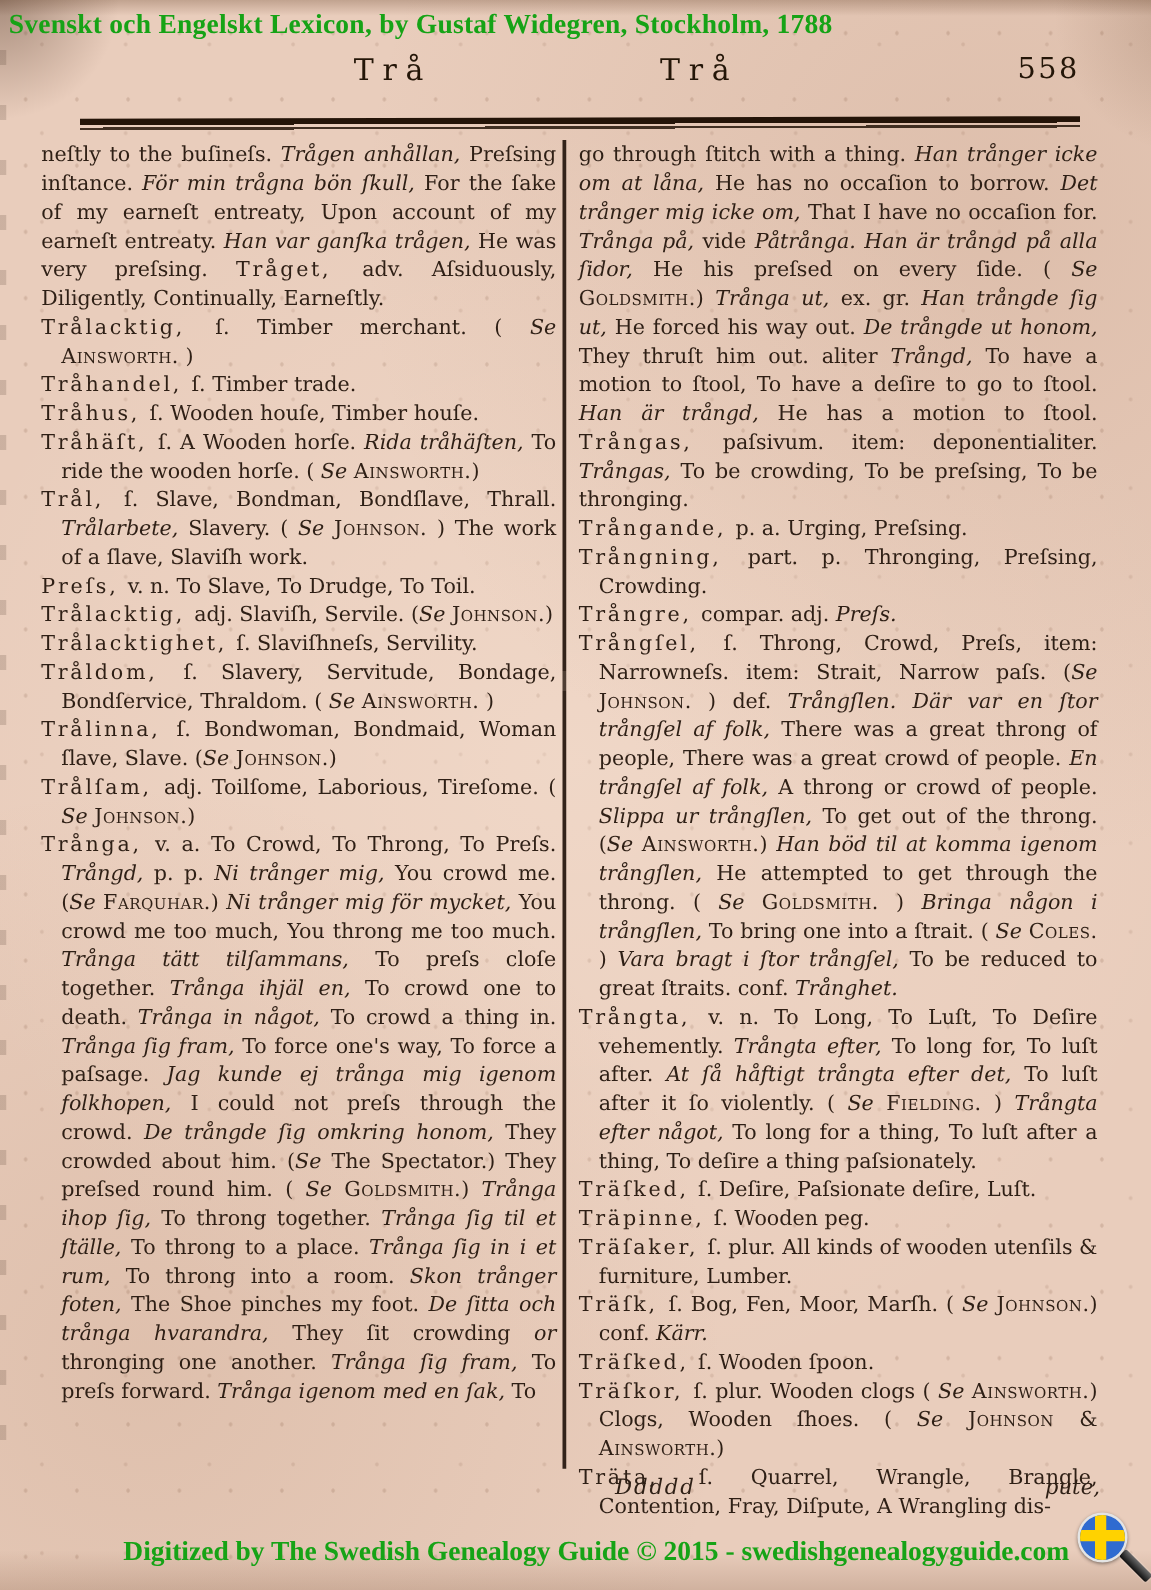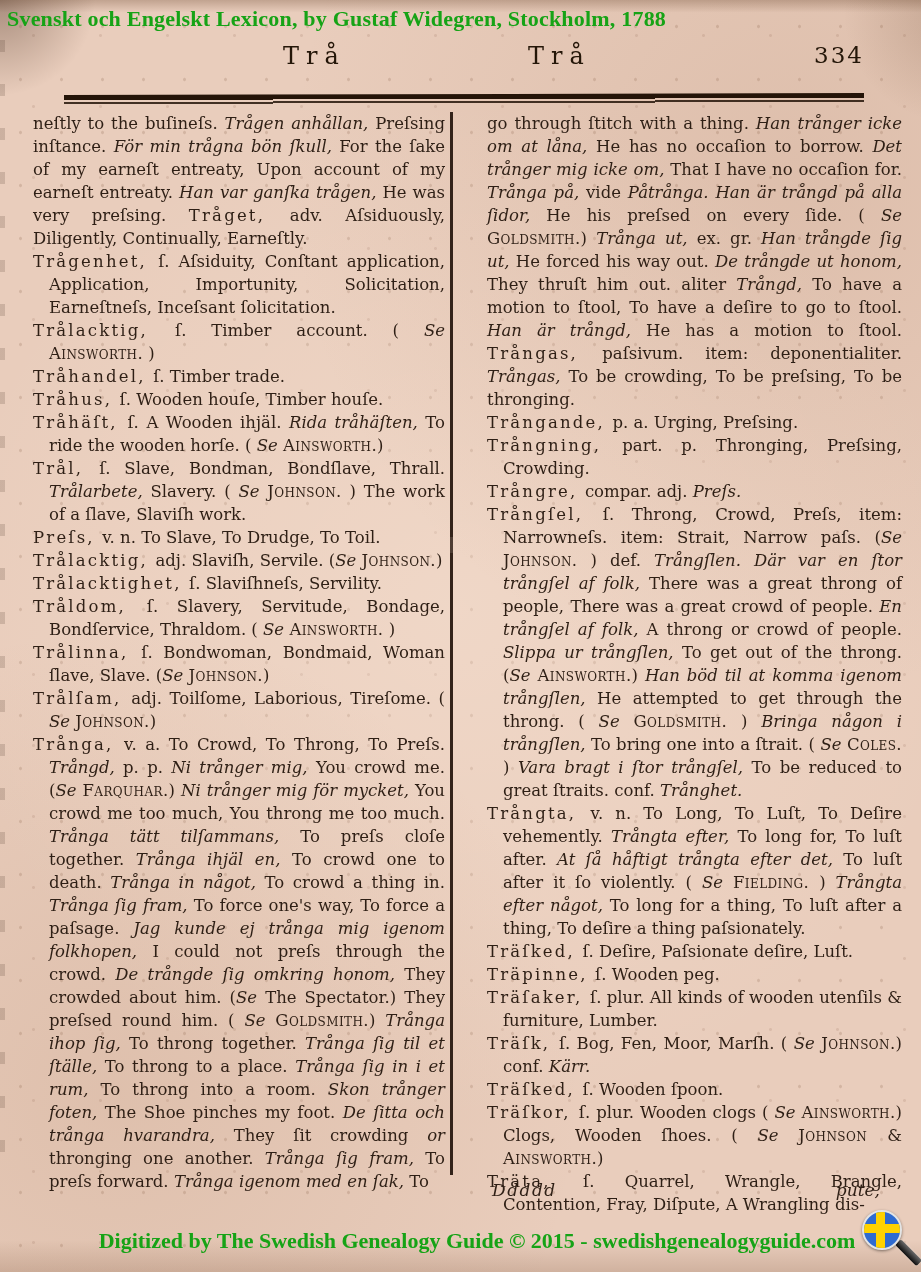--- a/index.html
+++ b/index.html
@@ -40,21 +40,21 @@
   .rh-left{position:absolute;left:283px;}
   .rh-right{position:absolute;left:528px;}
   .rh-page{position:absolute;left:814px;letter-spacing:2px;font-size:23px;}
   .head-rule{
     position:absolute;left:64px;top:94px;width:800px;height:11px;
     background:linear-gradient(180deg,#241408 0,#241408 5px,transparent 5px,transparent 7px,rgba(36,20,8,.85) 7px,rgba(36,20,8,.85) 9px,transparent 9px);
     transform:rotate(-.15deg);
   }
   .col{position:absolute;top:112px;font-size:16.5px;line-height:23px;text-align:justify;}
   .col-left{left:33px;width:412px;}
-  .col-right{left:463px;width:415px;margin-left:24px;}
+  .col-right{left:463px;width:415px;}
   .col p.entry{margin:0;}
   .col p.hang{text-indent:-16px;padding-left:16px;}
   .it{font-style:italic;}
   .hw{letter-spacing:2.2px;}
   .sc{font-variant:small-caps;letter-spacing:.4px;}
   .divider{position:absolute;left:450px;top:112px;width:2.5px;height:1063px;
     background:linear-gradient(180deg,#33231a 0 40%,rgba(51,35,26,.85) 40% 41.5%,#33231a 41.5% 100%);}
   .sig-row{position:absolute;left:492px;top:1180px;width:388px;display:flex;
     justify-content:space-between;font-size:17px;font-style:italic;}
   .sig-mark{letter-spacing:1.5px;}
@@ -72,32 +72,31 @@
 <body>
 
 <div class="page">
   <div class="binding-edge"></div>
 
   <div class="scan-title" style="color: rgb(22, 163, 22);">Svenskt och Engelskt Lexicon, by Gustaf Widegren, Stockholm, 1788</div>
 
   <div class="running-head">
     <span class="rh-left">Trå</span>
     <span class="rh-right">Trå</span>
-    <span class="rh-page">334</span>
+    <span class="rh-page">558</span>
   </div>
 
   <div class="head-rule"></div>
 
   <div class="col col-left" id="col-left">
       <p class="entry"><span>neſtly to the buſineſs.  </span><span class="it">Trågen anhållan, </span><span>Preſsing inſtance.  </span><span class="it">För min trågna bön ſkull, </span><span>For the ſake of my earneſt entreaty, Upon account of my earneſt entreaty.  </span><span class="it">Han var ganſka trågen, </span><span>He was very preſsing.  </span><span class="hw">Tråget, </span><span>adv. Aſsiduously, Diligently, Continually, Earneſtly.</span></p>
-      <p class="entry hang"><span class="hw">Trågenhet, </span><span>ſ. Aſsiduity, Conſtant application, Application, Importunity, Solicitation, Earneſtneſs, Inceſsant ſolicitation.</span></p>
-      <p class="entry hang"><span class="hw">Trålacktig, </span><span>ſ. Timber account. ( </span><span class="it">Se </span><span class="sc">Ainsworth.</span><span> )</span></p>
+      <p class="entry hang"><span class="hw">Trålacktig, </span><span>ſ. Timber merchant. ( </span><span class="it">Se </span><span class="sc">Ainsworth.</span><span> )</span></p>
       <p class="entry hang"><span class="hw">Tråhandel, </span><span>ſ. Timber trade.</span></p>
       <p class="entry hang"><span class="hw">Tråhus, </span><span>ſ. Wooden houſe, Timber houſe.</span></p>
-      <p class="entry hang"><span class="hw">Tråhäſt, </span><span>ſ. A Wooden ihjäl.  </span><span class="it">Rida tråhäſten, </span><span>To ride the wooden horſe. ( </span><span class="it">Se </span><span class="sc">Ainsworth.</span><span>)</span></p>
+      <p class="entry hang"><span class="hw">Tråhäſt, </span><span>ſ. A Wooden horſe.  </span><span class="it">Rida tråhäſten, </span><span>To ride the wooden horſe. ( </span><span class="it">Se </span><span class="sc">Ainsworth.</span><span>)</span></p>
       <p class="entry hang"><span class="hw">Trål, </span><span>ſ. Slave, Bondman, Bondſlave, Thrall.  </span><span class="it">Trålarbete, </span><span>Slavery.  ( </span><span class="it">Se </span><span class="sc">Johnson.</span><span> )  The work of a ſlave, Slaviſh work.</span></p>
       <p class="entry hang"><span class="hw">Preſs, </span><span>v. n. To Slave, To Drudge, To Toil.</span></p>
       <p class="entry hang"><span class="hw">Trålacktig, </span><span>adj. Slaviſh, Servile. (</span><span class="it">Se </span><span class="sc">Johnson.</span><span>)</span></p>
       <p class="entry hang"><span class="hw">Trålacktighet, </span><span>ſ. Slaviſhneſs, Servility.</span></p>
       <p class="entry hang"><span class="hw">Tråldom, </span><span>ſ. Slavery, Servitude, Bondage, Bondſervice, Thraldom.  ( </span><span class="it">Se </span><span class="sc">Ainsworth.</span><span> )</span></p>
       <p class="entry hang"><span class="hw">Trålinna, </span><span>ſ. Bondwoman, Bondmaid, Woman ſlave, Slave.  (</span><span class="it">Se </span><span class="sc">Johnson.</span><span>)</span></p>
       <p class="entry hang"><span class="hw">Trålſam, </span><span>adj. Toilſome, Laborious, Tireſome.  ( </span><span class="it">Se </span><span class="sc">Johnson.</span><span>)</span></p>
       <p class="entry hang"><span class="hw">Trånga, </span><span>v. a. To Crowd, To Throng, To Preſs.  </span><span class="it">Trångd, </span><span>p. p.  </span><span class="it">Ni trånger mig, </span><span>You crowd me. (</span><span class="it">Se </span><span class="sc">Farquhar.</span><span>)  </span><span class="it">Ni trånger mig för mycket, </span><span>You crowd me too much, You throng me too much.  </span><span class="it">Trånga tätt tilſammans, </span><span>To preſs cloſe together.  </span><span class="it">Trånga ihjäl en, </span><span>To crowd one to death.  </span><span class="it">Trånga in något, </span><span>To crowd a thing in.  </span><span class="it">Trånga ſig fram, </span><span>To force one's way, To force a paſsage.  </span><span class="it">Jag kunde ej trånga mig igenom folkhopen, </span><span>I could not preſs through the crowd.  </span><span class="it">De trångde ſig omkring honom, </span><span>They crowded about him. (</span><span class="it">Se </span><span>The Spectator.)  They preſsed round him.  ( </span><span class="it">Se </span><span class="sc">Goldsmith.</span><span>)  </span><span class="it">Trånga ihop ſig, </span><span>To throng together.  </span><span class="it">Trånga ſig til et ſtälle, </span><span>To throng to a place.  </span><span class="it">Trånga ſig in i et rum, </span><span>To throng into a room.  </span><span class="it">Skon trånger foten, </span><span>The Shoe pinches my foot.  </span><span class="it">De ſitta och trånga hvarandra, </span><span>They ſit crowding </span><span class="it">or </span><span>thronging one another.  </span><span class="it">Trånga ſig fram, </span><span>To preſs forward.  </span><span class="it">Trånga igenom med en ſak, </span><span>To</span></p>
     </div>
   <div class="divider"></div>

